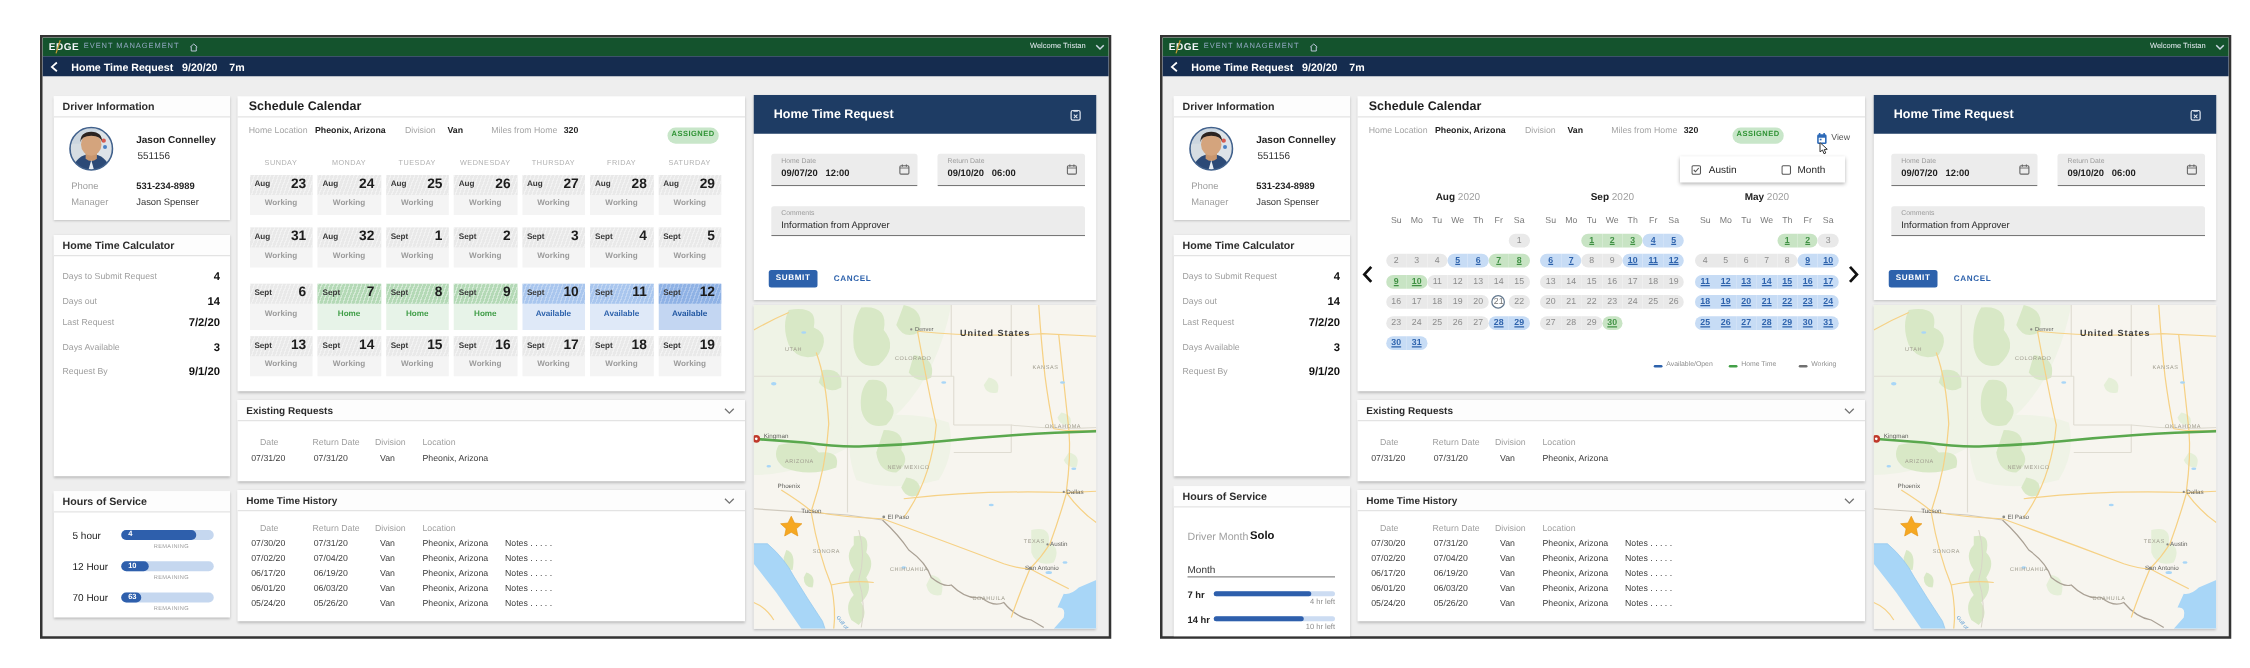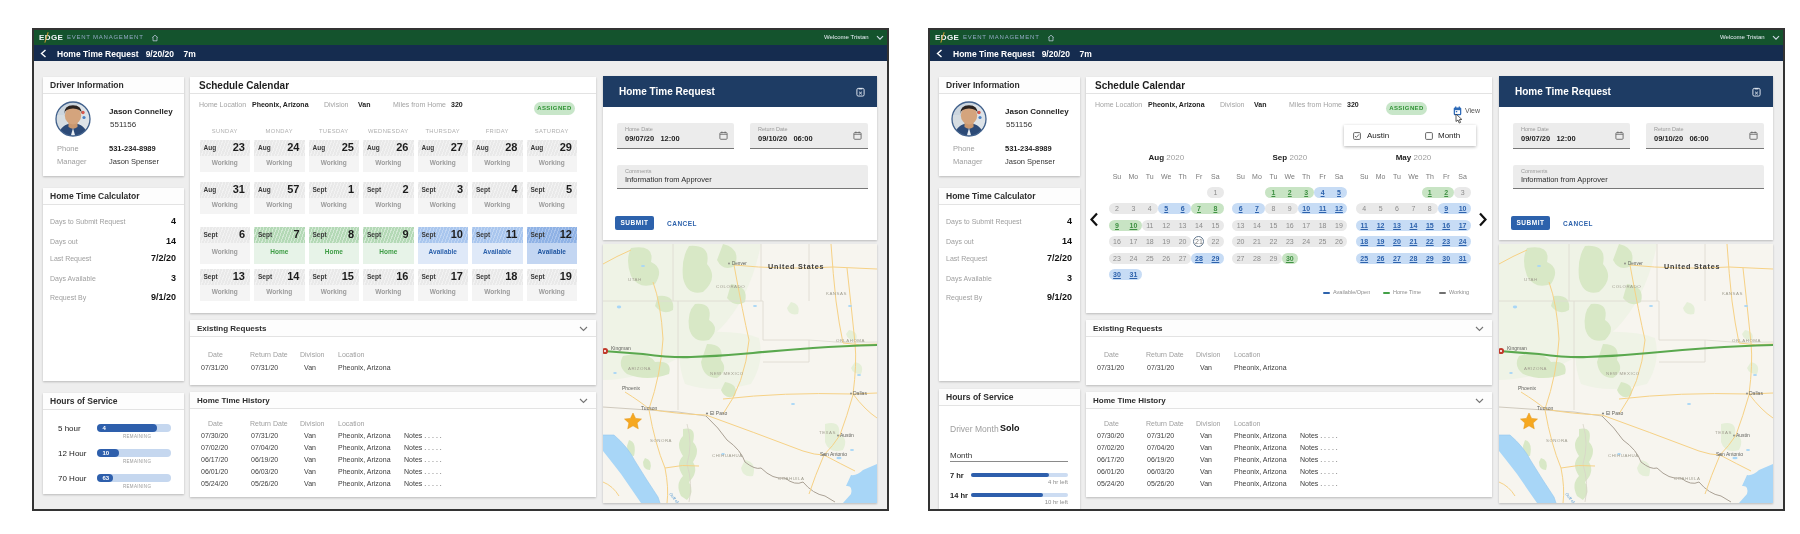--- a/index.html
+++ b/index.html
@@ -191,21 +191,21 @@
       </div>
 <div class="wcell work" style="left:9.5px;top:105px;height:32px">
         <div class="wband hatch"></div>
         <div class="wmon">Aug</div>
         <div class="wnum">31</div>
         <div class="wstat" style="top:19px">Working</div>
       </div>
 <div class="wcell work" style="left:64.0px;top:105px;height:32px">
         <div class="wband hatch"></div>
         <div class="wmon">Aug</div>
-        <div class="wnum">57</div>
+        <div class="wnum">32</div>
         <div class="wstat" style="top:19px">Working</div>
       </div>
 <div class="wcell work" style="left:118.5px;top:105px;height:32px">
         <div class="wband hatch"></div>
         <div class="wmon">Sept</div>
         <div class="wnum">1</div>
         <div class="wstat" style="top:19px">Working</div>
       </div>
 <div class="wcell work" style="left:173.0px;top:105px;height:32px">
         <div class="wband hatch"></div>

